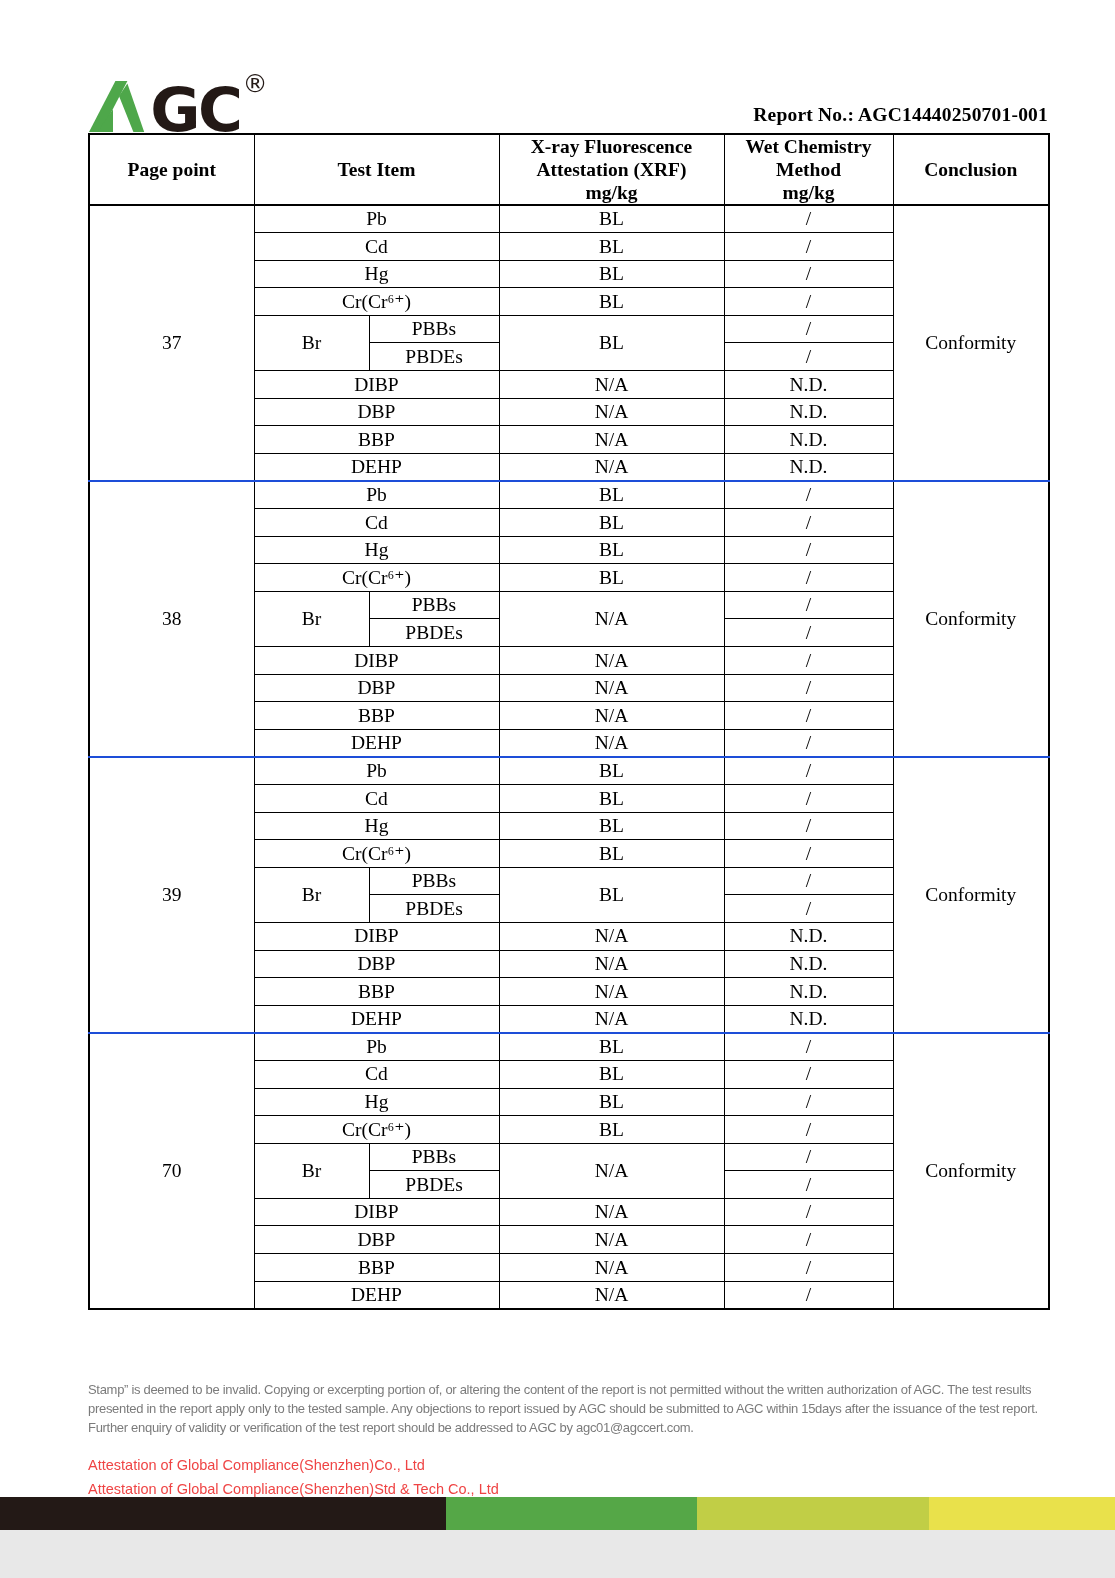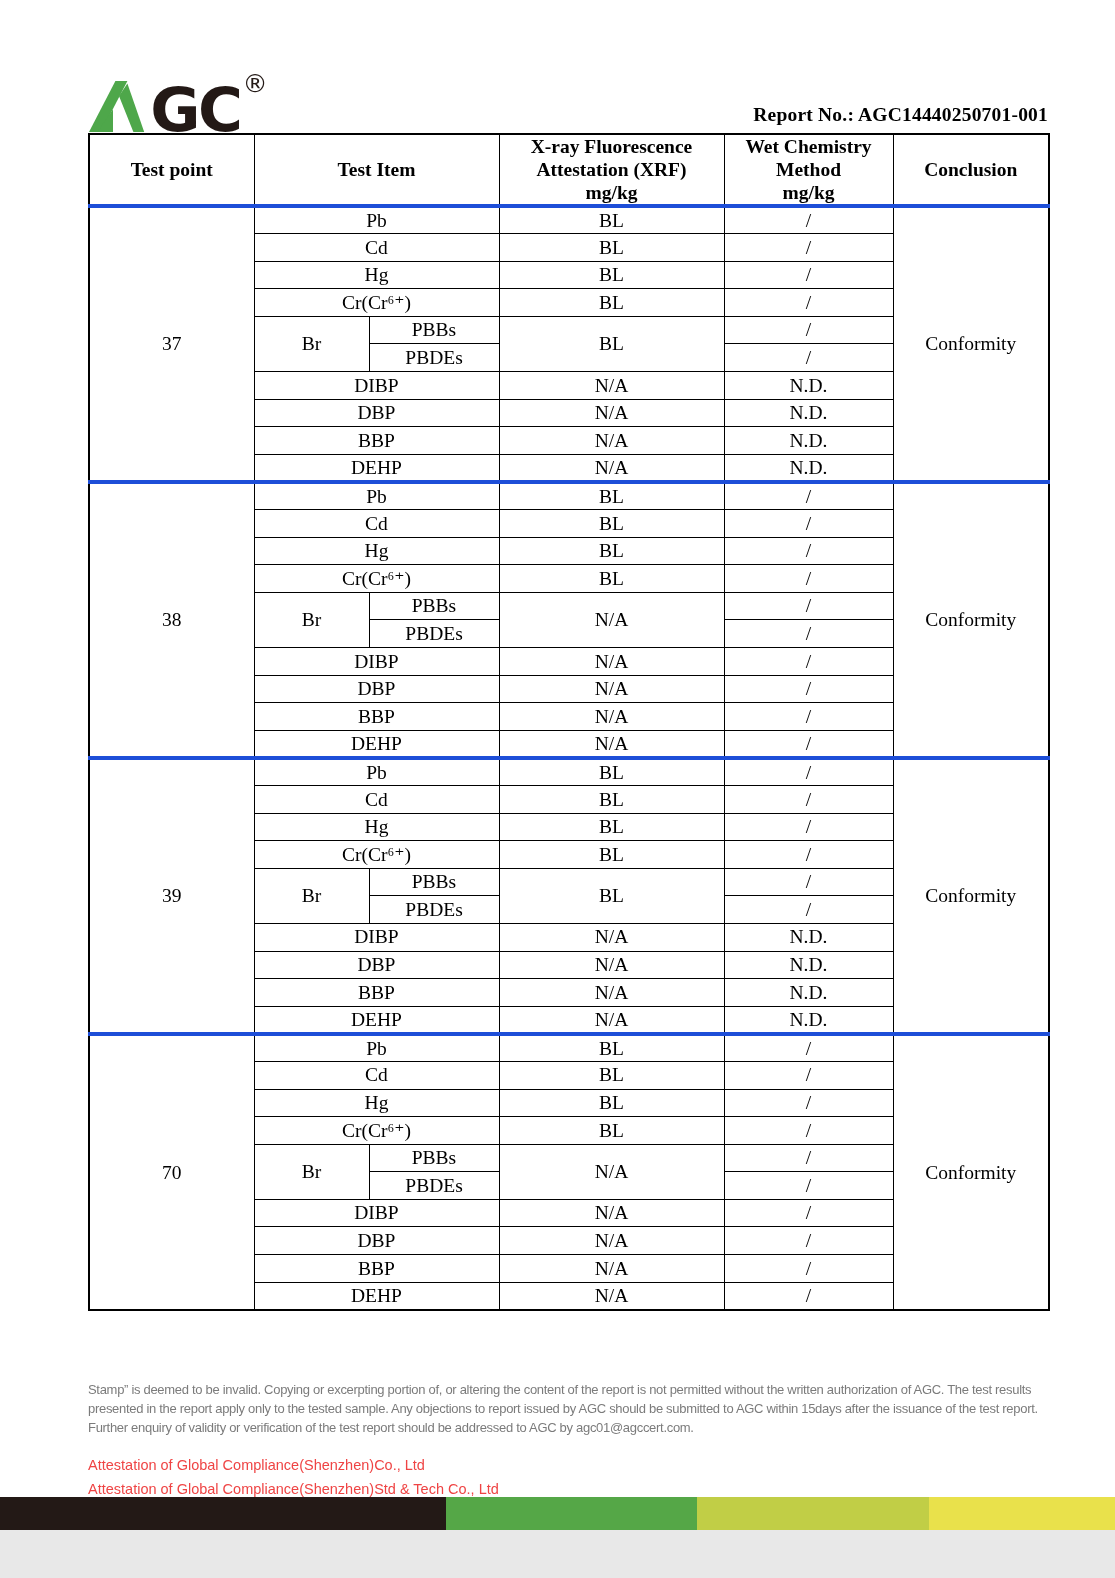--- a/index.html
+++ b/index.html
@@ -28,21 +28,21 @@
   }
   table.results th, table.results td {
     border:1px solid #000; text-align:center; vertical-align:middle;
     font-size:19.5px; color:#000; padding:0;
   }
   table.results thead th {
     height:70px; font-weight:bold; white-space:pre-line; line-height:1.18;
     border-bottom:2px solid #000;
   }
   table.results td { height:27.6px; line-height:1; }
-  table.results tbody tr:first-child td { border-top:4px solid #1d4ed8; }
+  table.results tbody tr:first-child td { border-top:2px solid #1d4ed8; }
 
   
   .disclaimer {
     position:absolute; left:88px; top:1380px; width:980px;
     font-family:"Liberation Sans","DejaVu Sans",sans-serif;
     font-size:13px; letter-spacing:-0.3px; line-height:19px; color:#7b7b7b;
     white-space:nowrap;
   }
   .company {
     position:absolute; left:88px;
@@ -89,21 +89,21 @@
     <colgroup>
       <col style="width:165px">
         <col style="width:115px">
         <col style="width:130px">
       <col style="width:225px">
         <col style="width:169px">
         <col style="width:156px">
     </colgroup>
     <thead>
       <tr>
-        <th>Test point</th>
+        <th>Page point</th>
         <th colspan="2">Test Item</th>
         <th>X-ray Fluorescence
 Attestation (XRF)
 mg/kg</th>
         <th>Wet Chemistry
 Method
 mg/kg</th>
         <th>Conclusion</th>
       </tr>
     </thead>

